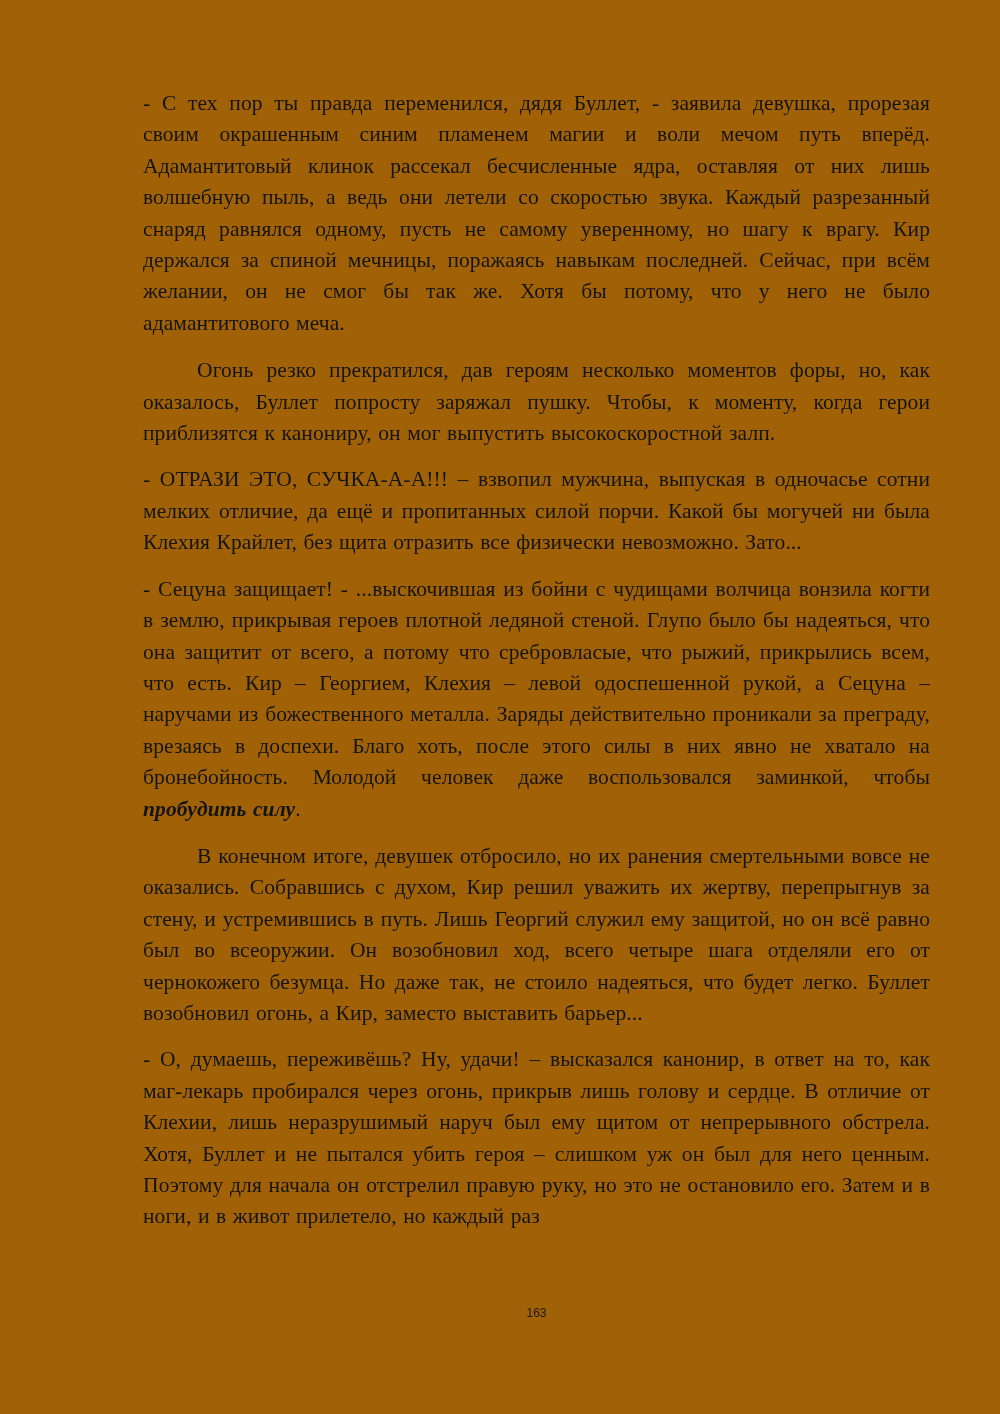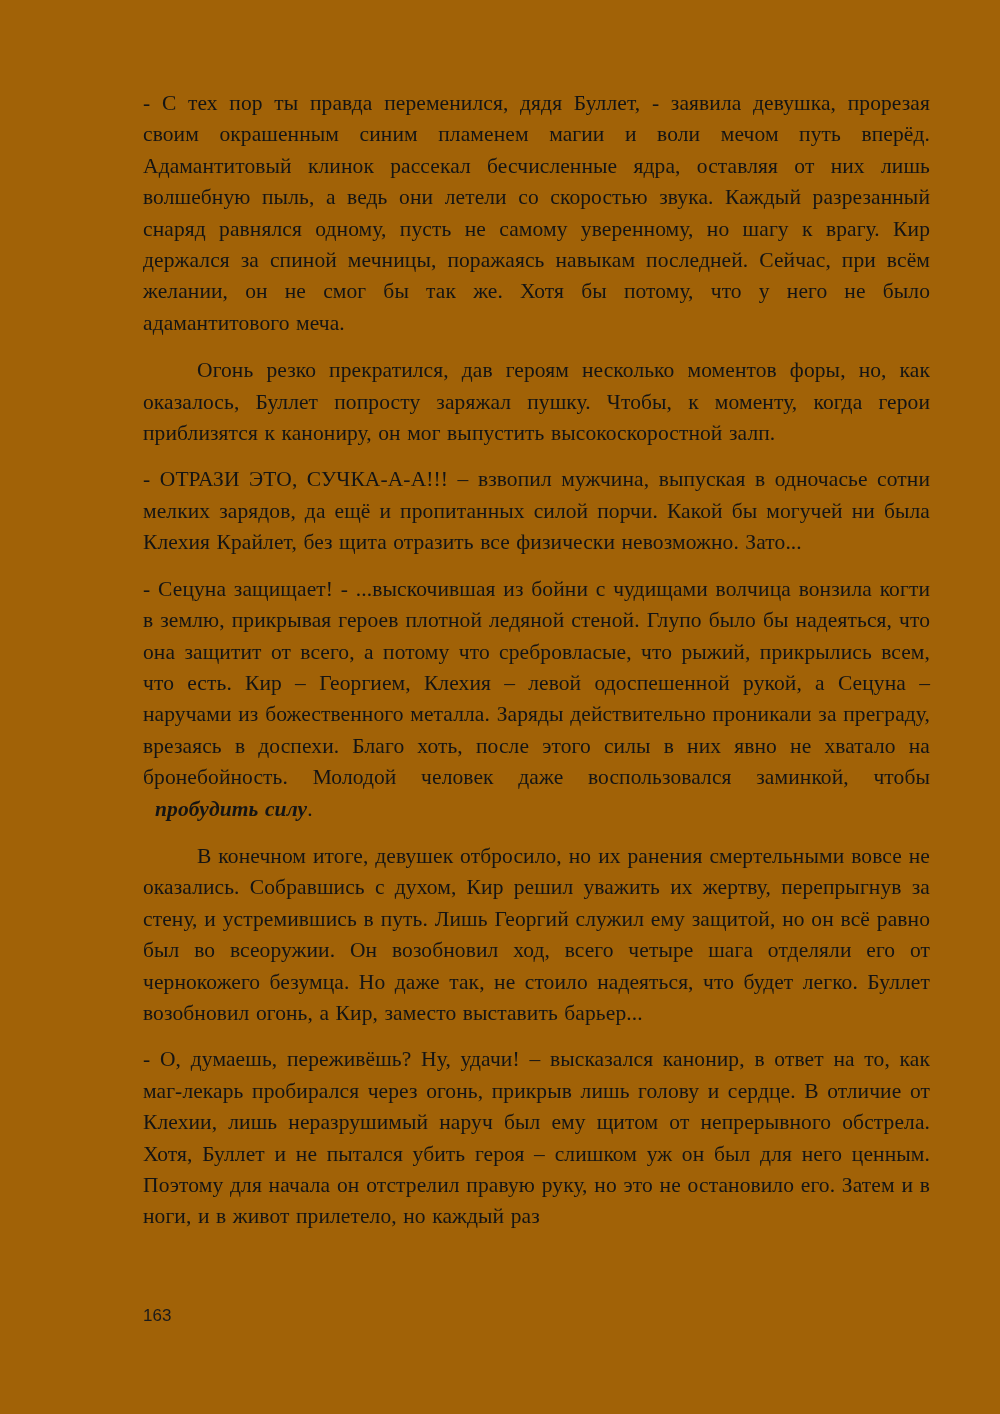--- a/index.html
+++ b/index.html
@@ -30,42 +30,42 @@
     letter-spacing: 0.1px;
     word-spacing: 1px;
   }
   p.para.indent {
     text-indent: 54px;
     margin-top: 16px;
   }
   .emph {
     font-weight: bold;
     font-style: italic;
-    margin-left: 12px;
   }
   .page-number {
     position: absolute;
     top: 1306px;
     left: 143px;
     right: 70px;
+    text-align: center;
     font-family: "Liberation Sans", sans-serif;
-    font-size: 17px;
+    font-size: 12px;
     color: #1a1a1a;
   }
 </style>
 </head>
 <body>
 
 <div class="page">
 
   <p class="para">- С тех пор ты правда переменился, дядя Буллет, - заявила девушка, прорезая своим окрашенным синим пламенем магии и воли мечом путь вперёд. Адамантитовый клинок рассекал бесчисленные ядра, оставляя от них лишь волшебную пыль, а ведь они летели со скоростью звука. Каждый разрезанный снаряд равнялся одному, пусть не самому уверенному, но шагу к врагу. Кир держался за спиной мечницы, поражаясь навыкам последней. Сейчас, при всём желании, он не смог бы так же. Хотя бы потому, что у него не было адамантитового меча.</p>
 
   <p class="para indent">Огонь резко прекратился, дав героям несколько моментов форы, но, как оказалось, Буллет попросту заряжал пушку. Чтобы, к моменту, когда герои приблизятся к канониру, он мог выпустить высокоскоростной залп.</p>
 
-  <p class="para">- ОТРАЗИ ЭТО, СУЧКА-А-А!!! – взвопил мужчина, выпуская в одночасье сотни мелких зарядов, да ещё и пропитанных силой порчи. Какой бы могучей ни была Клехия Крайлет, без щита отразить все физически невозможно. Зато...</p>
+  <p class="para">- ОТРАЗИ ЭТО, СУЧКА-А-А!!! – взвопил мужчина, выпуская в одночасье сотни мелких отличие, да ещё и пропитанных силой порчи. Какой бы могучей ни была Клехия Крайлет, без щита отразить все физически невозможно. Зато...</p>
 
   <p class="para"><span>- Сецуна защищает! - ...выскочившая из бойни с чудищами волчица вонзила когти в землю, прикрывая героев плотной ледяной стеной. Глупо было бы надеяться, что она защитит от всего, а потому что сребровласые, что рыжий, прикрылись всем, что есть. Кир – Георгием, Клехия – левой одоспешенной рукой, а Сецуна – наручами из божественного металла. Заряды действительно проникали за преграду, врезаясь в доспехи. Благо хоть, после этого силы в них явно не хватало на бронебойность. Молодой человек даже воспользовался заминкой, чтобы </span><span class="emph">пробудить силу</span><span>.</span></p>
 
   <p class="para indent">В конечном итоге, девушек отбросило, но их ранения смертельными вовсе не оказались. Собравшись с духом, Кир решил уважить их жертву, перепрыгнув за стену, и устремившись в путь. Лишь Георгий служил ему защитой, но он всё равно был во всеоружии. Он возобновил ход, всего четыре шага отделяли его от чернокожего безумца. Но даже так, не стоило надеяться, что будет легко. Буллет возобновил огонь, а Кир, заместо выставить барьер...</p>
 
   <p class="para">- О, думаешь, переживёшь? Ну, удачи! – высказался канонир, в ответ на то, как маг-лекарь пробирался через огонь, прикрыв лишь голову и сердце. В отличие от Клехии, лишь неразрушимый наруч был ему щитом от непрерывного обстрела. Хотя, Буллет и не пытался убить героя – слишком уж он был для него ценным. Поэтому для начала он отстрелил правую руку, но это не остановило его. Затем и в ноги, и в живот прилетело, но каждый раз</p>
 
 </div>
 
 <div class="page-number">163</div>

